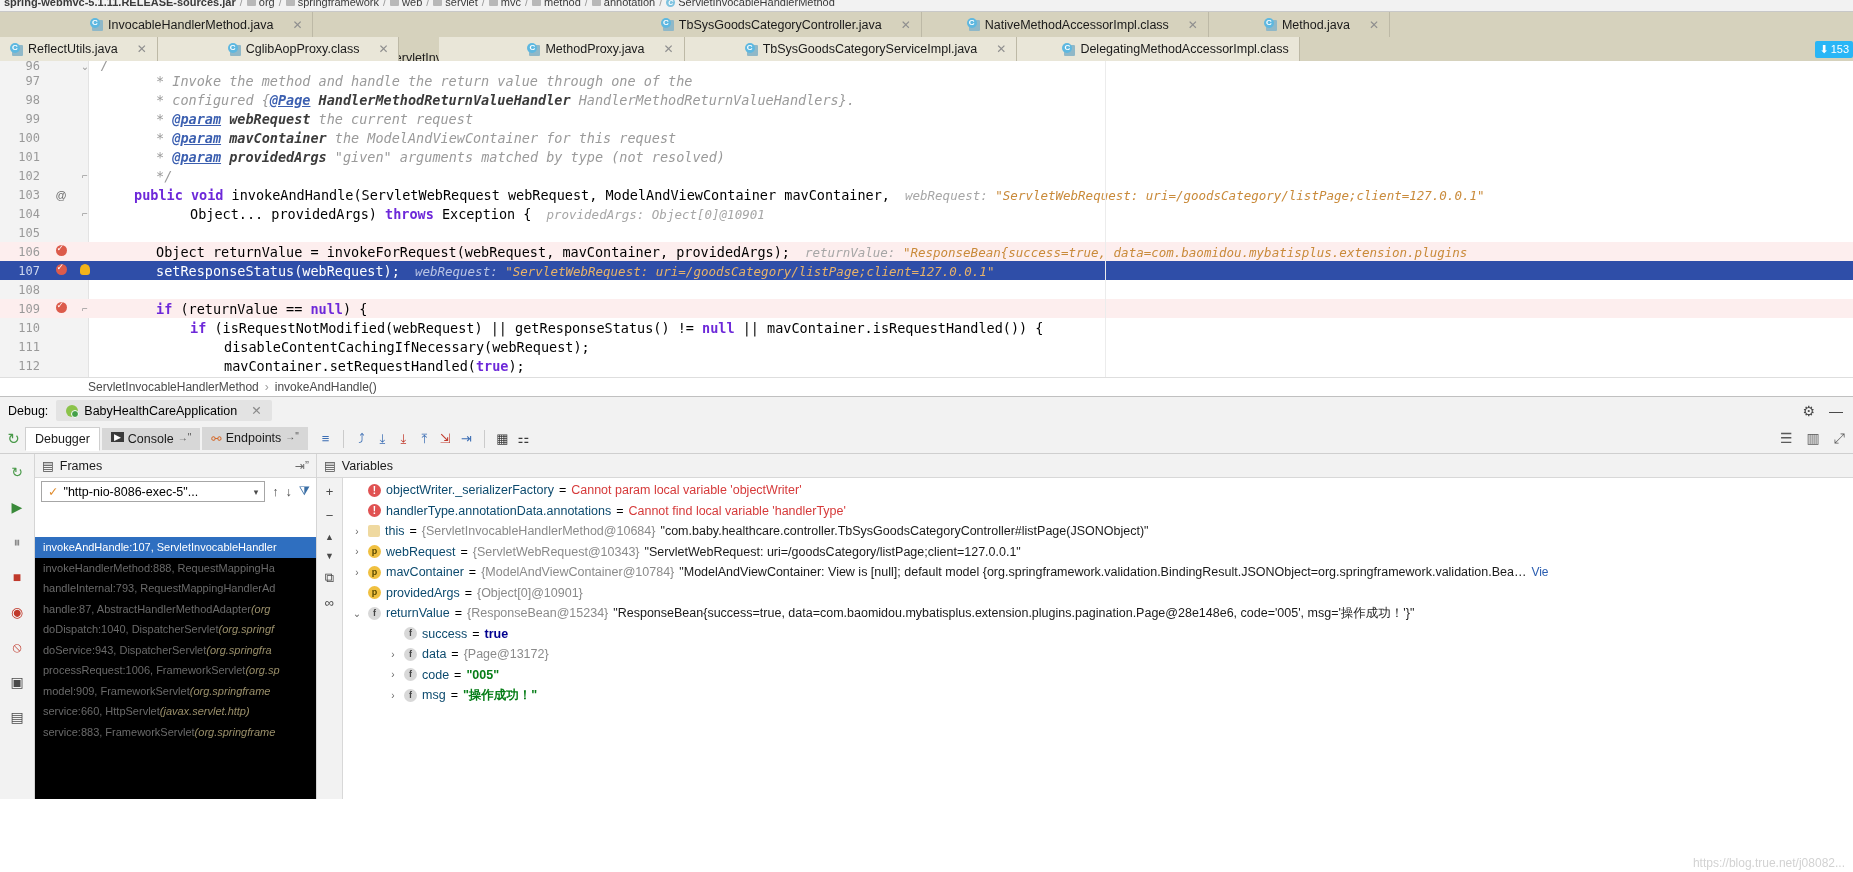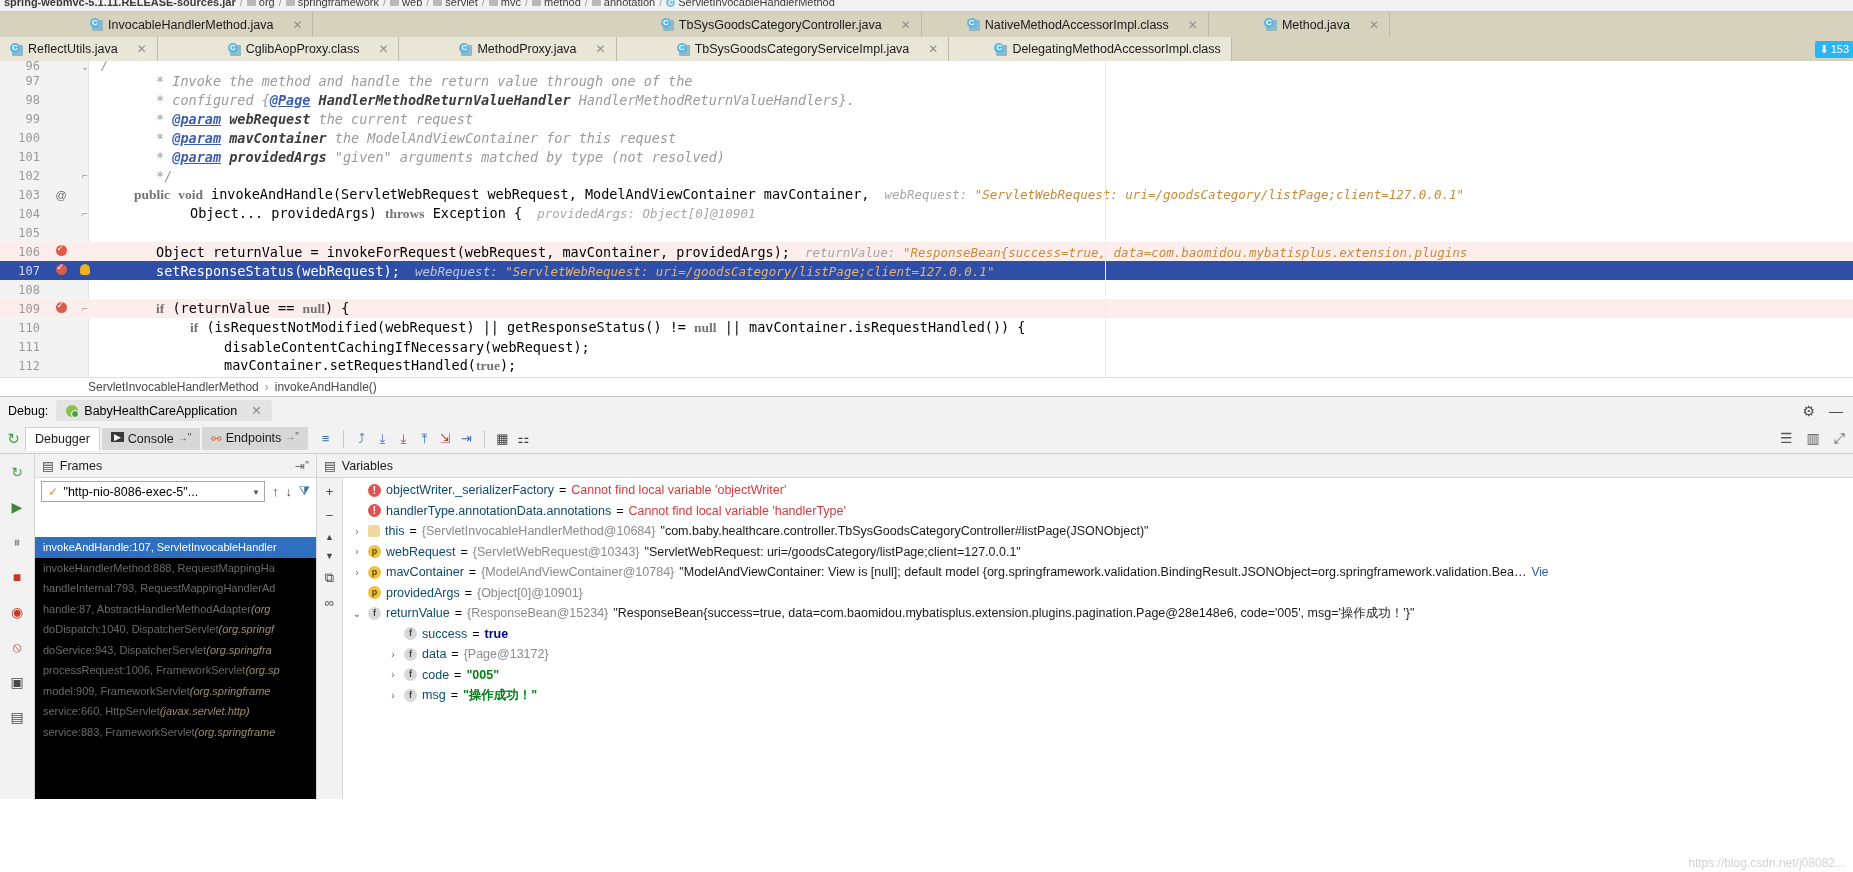--- a/index.html
+++ b/index.html
@@ -42,21 +42,21 @@
   .eline.pink{background:#fdeeee;}
   .eline.cur{background:#2f4ea8;}
   .gut-num{width:40px;text-align:right;padding-right:8px;color:#999;font-size:12px;
            font-family:"DejaVu Sans Mono",monospace;flex:none;}
   .eline.cur .gut-num{color:#cfd8ef;}
   .gut-icn{width:26px;flex:none;text-align:center;font-size:11px;}
   .gut-fold{width:22px;flex:none;text-align:center;color:#9a9a9a;font-size:10px;}
   .code{font-family:"DejaVu Sans Mono","Liberation Mono",monospace;font-size:13.5px;
         color:#000;padding-left:4px;}
   .eline.cur .code{color:#fff;}
-  .kw{color:#737373;font-weight:bold;font-family:Liberation Serif, serif;}
+  .kw{color:#6d28d9;font-weight:bold;}
   .cmt{color:#9a9a9a;font-style:italic;}
   .cmtb{color:#3b3b3b;font-style:italic;font-weight:bold;}
   .tagl{color:#3b5fb0;font-style:italic;font-weight:bold;text-decoration:underline;}
   .hint{color:#a6a6a6;font-style:italic;font-size:12.5px;}
   .hintv{color:#c98a3a;font-style:italic;font-size:12.5px;}
   .eline.cur .hint{color:#b9c4e4;}
   .eline.cur .hintv{color:#e8b36a;}
   #gutterbg{position:absolute;left:0;top:0;width:88px;height:100%;background:#f3f3f3;
             border-right:1px solid #e3e3e3;z-index:0;}
   .eline{position:relative;z-index:1;}
@@ -217,21 +217,21 @@
   <div class="tab plain" style="">
     <span class="jicon"></span>
     <span>ReflectUtils.java</span>
     <span class="x">✕</span>
   </div>
   <div class="tab plain" style="padding-left:70px;">
     <span class="jicon"></span>
     <span>CglibAopProxy.class</span>
     <span class="x">✕</span>
   </div>
-  <div class="tab plain" style="padding-left:60px;">
+  <div class="tab plain" style="padding-left:88px;margin-left:40px;">
     <span class="jicon"></span>
     <span>MethodProxy.java</span>
     <span class="x">✕</span>
   </div>
   <div class="tab plain" style="padding-left:60px;">
     <span class="jicon"></span>
     <span>TbSysGoodsCategoryServiceImpl.java</span>
     <span class="x">✕</span>
   </div>
   <div class="tab plain" style="padding-left:45px;">
@@ -524,21 +524,21 @@
         <span>⧉</span>
         <span>∞</span>
       </div>
       <div id="varslist">
 
         <div class="vrow">
           <span class="arrow"></span>
           <span class="err">!</span>
           <span class="vname">objectWriter._serializerFactory</span>
           <span>=</span>
-          <span class="vred">Cannot find local variable 'objectWriter'</span>
+          <span class="vred">Cannot param local variable 'objectWriter'</span>
         </div>
 
         <div class="vrow">
           <span class="arrow"></span>
           <span class="err">!</span>
           <span class="vname">handlerType.annotationData.annotations</span>
           <span>=</span>
           <span class="vred">Cannot find local variable 'handlerType'</span>
         </div>
 
@@ -617,13 +617,13 @@
           <span class="vname">msg</span>
           <span>=</span>
           <span class="vgreen">"操作成功！"</span>
         </div>
 
       </div>
     </div>
   </div>
 </div>
 
-<div id="watermark">https://blog.csdn.net/j08082...</div>
+<div id="watermark">https://blog.true.net/j08082...</div>
 
 </body></html>

